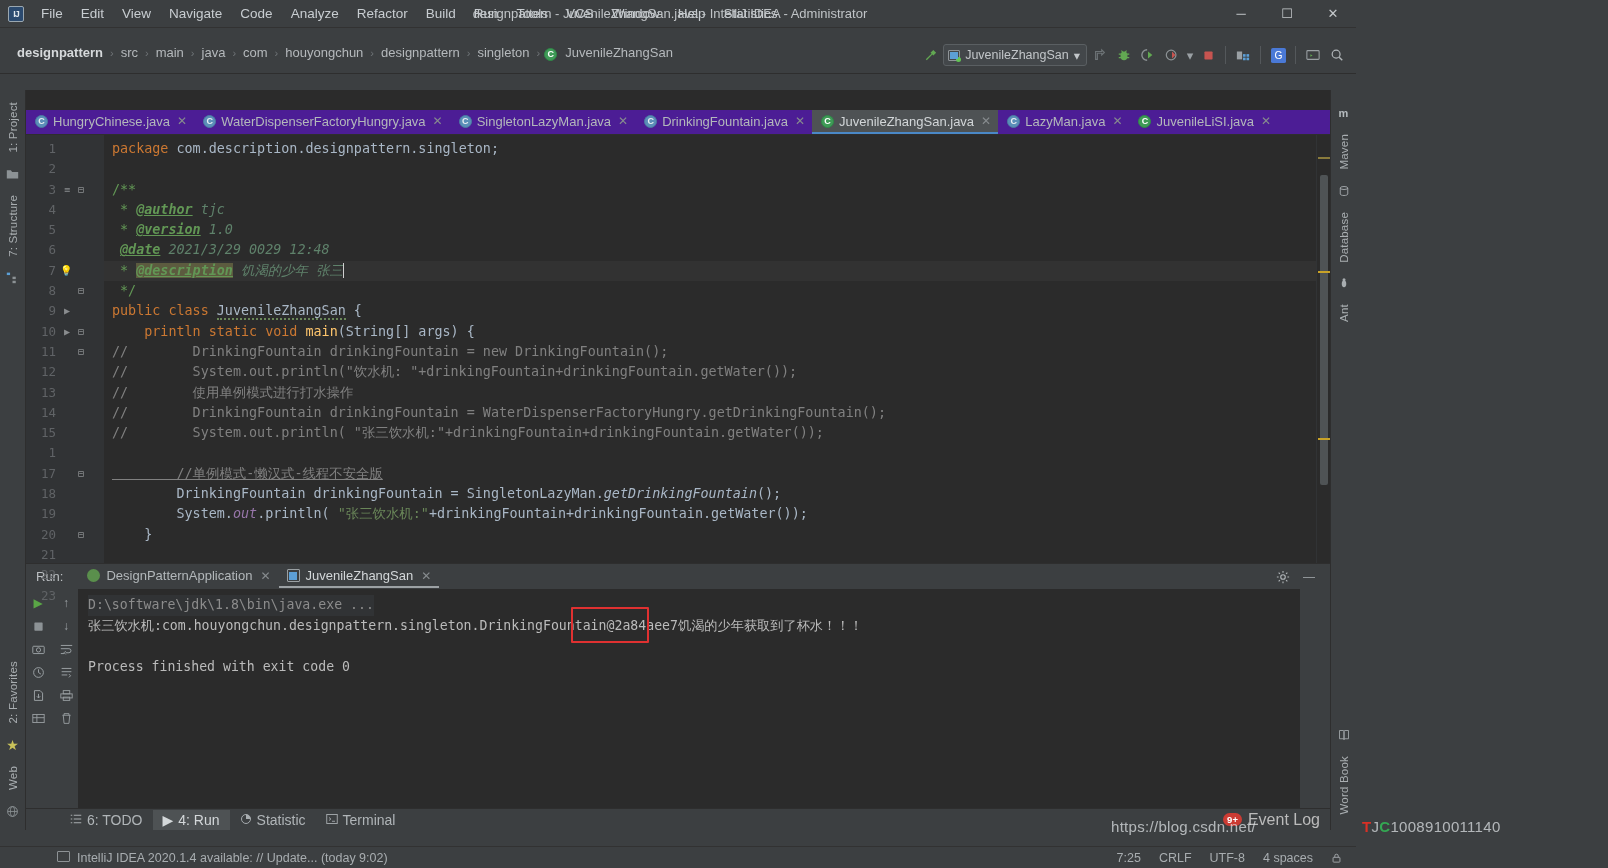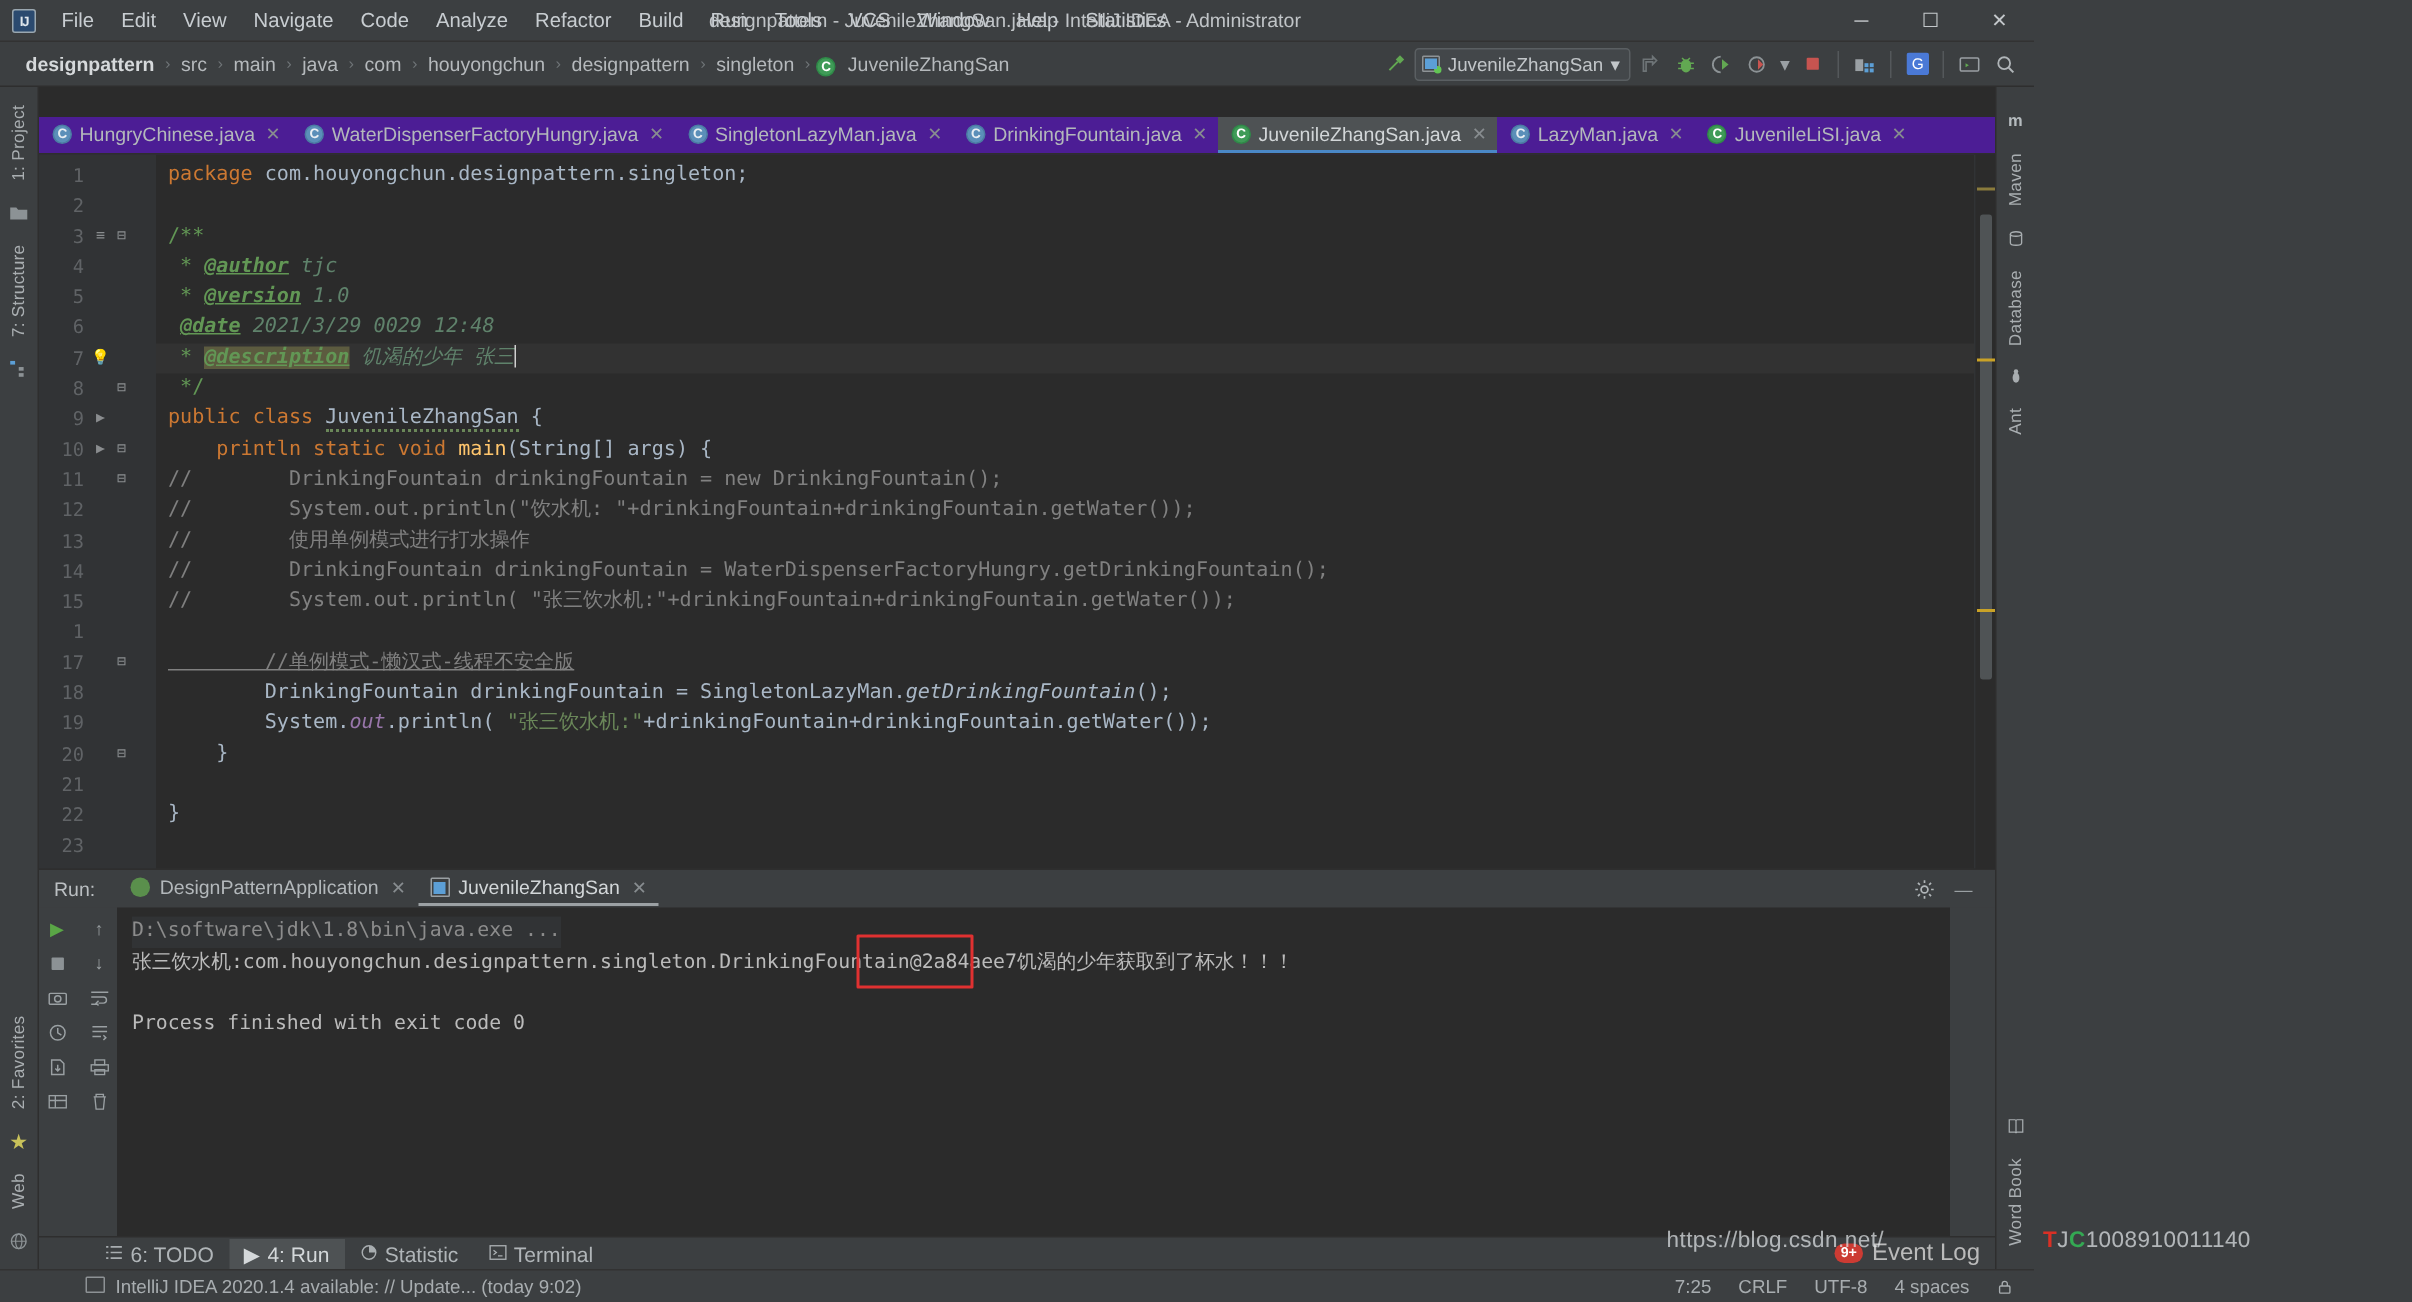--- a/index.html
+++ b/index.html
@@ -3,21 +3,21 @@
 <meta charset="utf-8">
 <style>
   * { box-sizing: border-box; margin: 0; padding: 0; }
   html, body {
     width: 1608px; height: 868px;
     background: #3c3f41;
     font-family: "Liberation Sans", sans-serif;
     overflow: hidden;
     color: #bbbbbb;
   }
-  .app { position: relative; width: 1356px; height: 868px; display: flex; flex-direction: column; }
+  .app { position: relative; width: 1356px; height: 868px; display: flex; flex-direction: column; gap: 16px; }
 
   
   .titlebar {
     height: 28px; background: #3c3f41; display: flex; align-items: center;
     border-bottom: 1px solid #323232; flex: 0 0 28px; position: relative;
   }
   .ij-logo {
     width: 16px; height: 16px; margin: 0 8px 0 8px; flex: 0 0 16px;
     border: 1px solid #9aa7b0; border-radius: 2px; background: #2b4a6f;
     color: #dfe6ec; font-size: 9px; line-height: 14px; text-align: center;
@@ -32,21 +32,21 @@
     font-size: 13px; color: #c0c4c7; pointer-events: none;
   }
   .win-buttons { margin-left: auto; display: flex; height: 28px; z-index: 3; }
   .win-btn {
     width: 46px; height: 28px; display: flex; align-items: center; justify-content: center;
     color: #c4c8cb; font-size: 13px;
   }
 
   
   .navbar {
-    height: 30px; flex: 0 0 30px; background: #3c3f41; display: flex; align-items: center;
+    height: 30px; flex: 0 0 30px; background: #3c3f41; display: flex; align-items: flex-start;
     padding-left: 14px; border-bottom: 1px solid #2e2e2e; position: relative;
   }
   .crumbs { display: flex; align-items: center; font-size: 13px; }
   .crumb { color: #b5b9bc; padding: 1px 3px; white-space: nowrap; }
   .crumb.bold { font-weight: bold; color: #d6d9db; }
   .crumb-sep { color: #6f7477; margin: 0 4px; font-size: 11px; }
   .crumb-ico {
     width: 13px; height: 13px; border-radius: 50%; background: #3f9b57;
     display: inline-block; margin-right: 5px; position: relative; top: 2px;
     border: 1px solid #2f8a48;
@@ -555,21 +555,21 @@
             </div>
           <div class="gline">
               <span class="gnum">23</span>
               <span class="gmark"></span>
               <span class="gfold"></span>
             </div>
         </div>
 
         <div class="codearea">
 
-          <div class="cline"><span class="k">package</span><span class="cls2"> com.houyongchun.designpattern.singleton;</span></div>
+          <div class="cline"><span class="k">package</span><span class="cls2"> com.description.designpattern.singleton;</span></div>
           <div class="cline"></div>
           <div class="cline"><span class="jd">/**</span></div>
           <div class="cline"><span class="jd"> * </span><span class="jdt">@author</span><span class="jdx"> tjc</span></div>
           <div class="cline"><span class="jd"> * </span><span class="jdt">@version</span><span class="jdx"> 1.0</span></div>
           <div class="cline"><span class="jd"> </span><span class="jdt">@date</span><span class="jdx"> 2021/3/29 0029 12:48</span></div>
           <div class="cline hl"><span class="jd"> * </span><span class="jdt hlbox">@description</span><span class="jdx"> 饥渴的少年 张三</span><span class="caret"></span></div>
           <div class="cline"><span class="jd"> */</span></div>
           <div class="cline"><span class="k">public class </span><span class="cls2 warnsq">JuvenileZhangSan</span><span class="cls2"> {</span></div>
           <div class="cline"><span class="k">    println static void </span><span class="mth">main</span><span class="cls2">(String[] args) {</span></div>
           <div class="cline"><span class="cm">//        DrinkingFountain drinkingFountain = new DrinkingFountain();</span></div>

